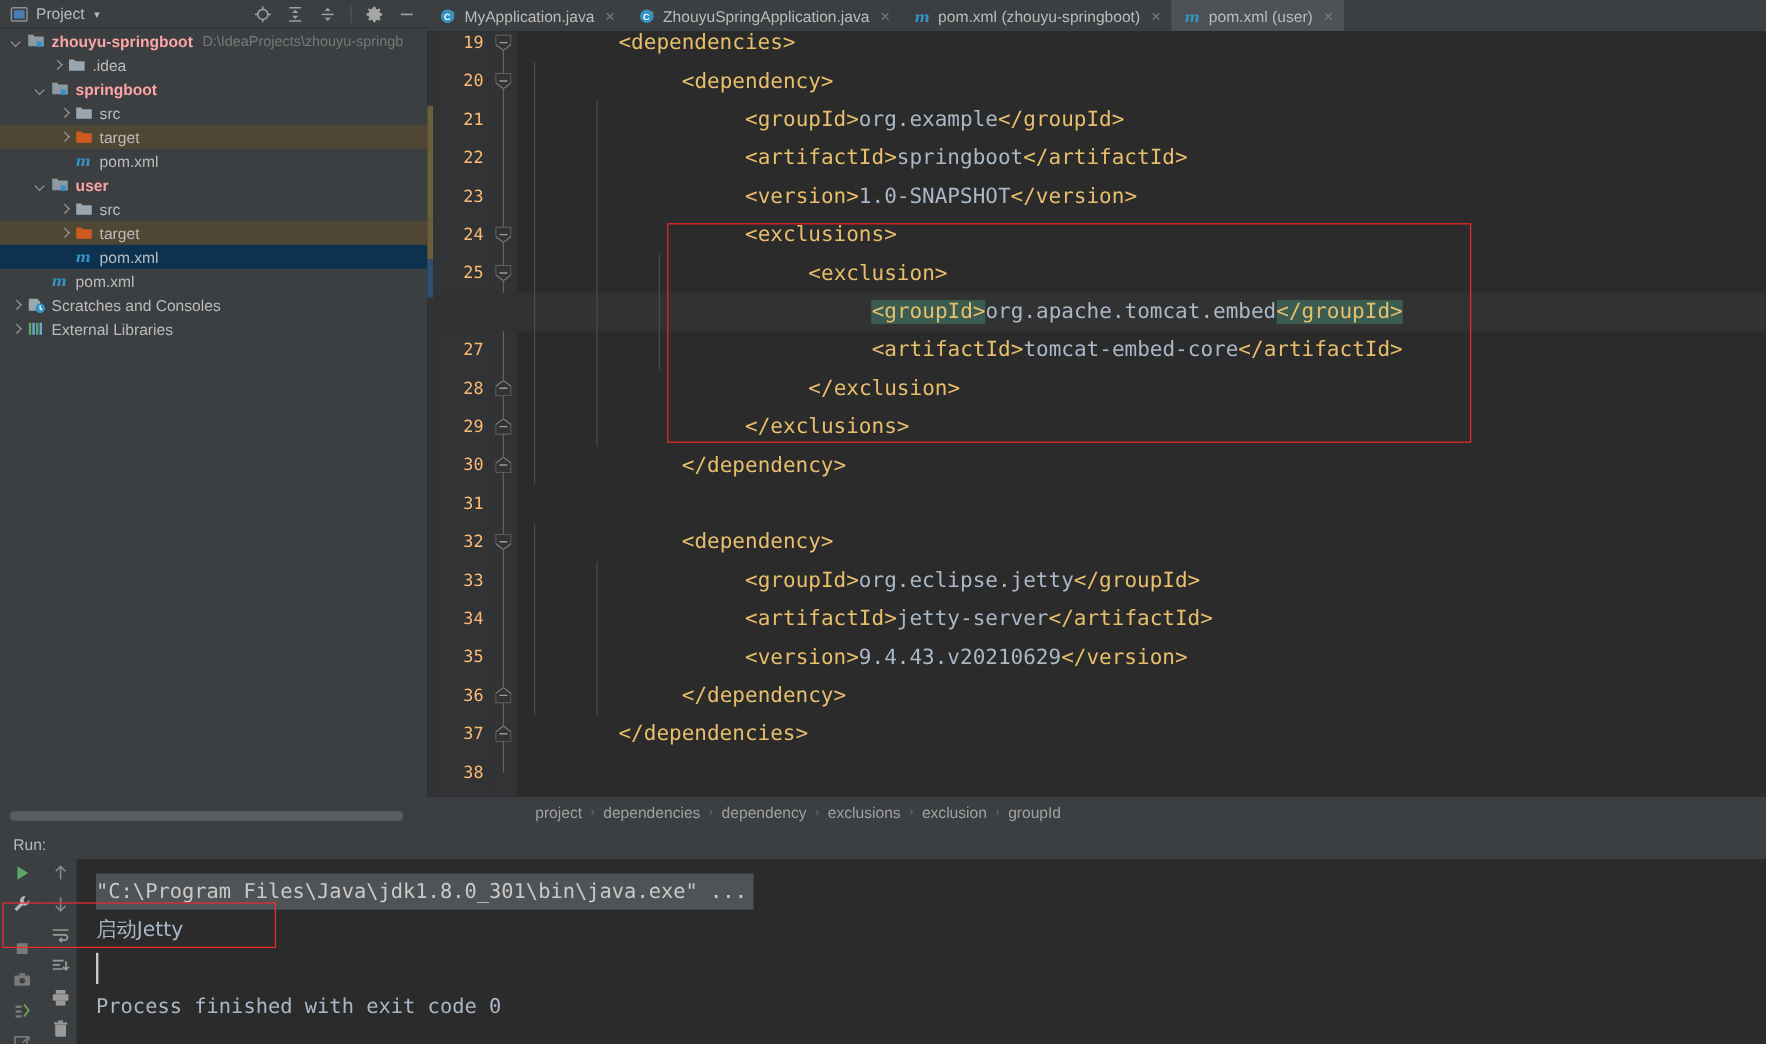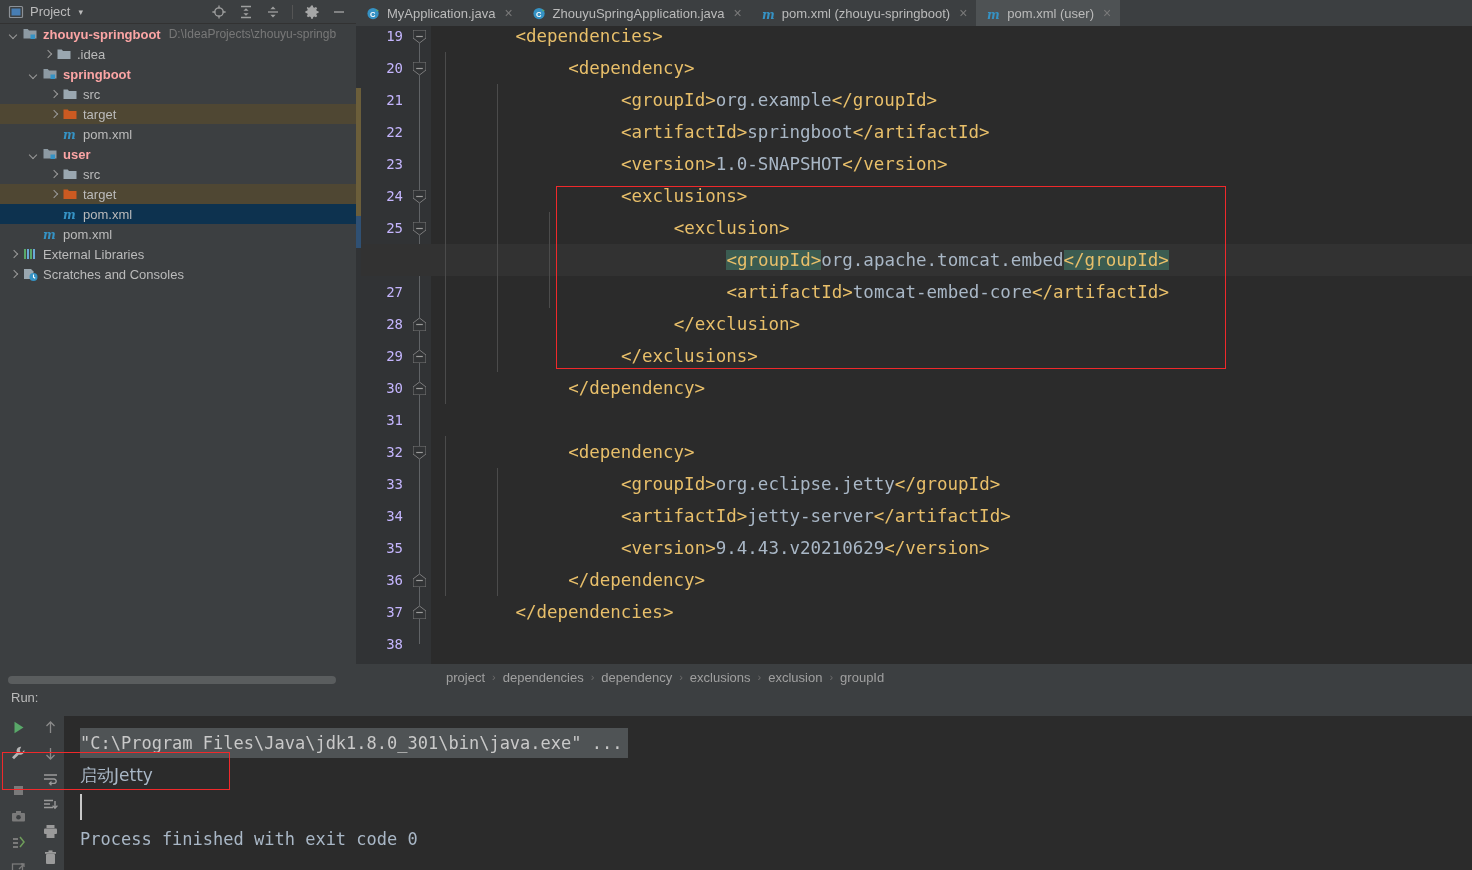--- a/index.html
+++ b/index.html
@@ -95,21 +95,21 @@
     background: #2b2b2b; overflow: hidden;
   }
   #vcs-strip { position: absolute; left: 0; top: 0; width: 5px; height: 638px; background: #313335; }
   .vcs-mark { position: absolute; left: 0; width: 5px; }
   #gutter {
     position: absolute; left: 5px; top: 0; width: 48px; height: 638px;
     background: #313335;
   }
   .lineno {
     position: absolute; right: 6px; width: 42px; text-align: right;
-    font-family: "DejaVu Sans Mono", monospace; font-size: 14px; color: #c4b5fd;
+    font-family: "DejaVu Sans Mono", monospace; font-size: 14px; color: #fdba74;
     height: 32px; line-height: 32px;
   }
   .lineno.cur { color: #a4a3a3; }
   #fold-col {
     position: absolute; left: 53px; top: 0; width: 22px; height: 638px;
     background: #313335;
   }
   .fold-line { position: absolute; left: 10px; width: 1px; background: #606366; }
   .fold-box {
     position: absolute; left: 4px; width: 13px; height: 13px;
@@ -150,21 +150,21 @@
   .crumb { padding: 0 4px; }
   .crumb-sep { color: #6d6d6d; font-size: 11px; padding: 0 3px; }
 
   
   #run-panel {
     position: absolute; left: 0; top: 690px; width: 1472px; height: 180px;
     background: #3c3f41;
   }
   #run-header {
     position: relative; height: 26px; width: 1472px; background: #3c3f41;
-    display: flex; align-items: flex-start; font-size: 13px; color: #bbbbbb;
+    display: flex; align-items: center; font-size: 13px; color: #bbbbbb;
   }
   #run-label { padding-left: 11px; padding-right: 14px; color: #bbbbbb; }
   #run-tab {
     display: flex; align-items: center; gap: 7px; height: 26px;
     padding: 0 9px; position: relative; margin-top: 36px;
   }
   #run-tab::after {
     content: ""; position: absolute; left: 0; bottom: 0; width: 100%;
     height: 2px; background: #4a88c7;
   }
@@ -333,35 +333,35 @@
         <div class="tree-row" style="padding-left: 28px;">
           <span class="arrow"></span>
           <span class="ticon"><svg viewBox="0 0 16 16" width="16" height="16">
               <text x="1" y="12.6" font-family="DejaVu Serif, serif" font-style="italic" font-weight="bold" font-size="12" fill="#3592c4">m</text>
             </svg></span>
           <span class="tlabel">pom.xml</span>
         </div>
         <div class="tree-row" style="padding-left: 8px;">
           <span class="arrow collapsed"></span>
           <span class="ticon"><svg viewBox="0 0 16 16" width="16" height="16">
+              <path d="M2 3h7l2.5 2.5V13H2z" fill="#9aa7b0"></path>
+              <circle cx="11.5" cy="11" r="4" fill="#3592c4"></circle>
+              <path d="M11.5 8.6v2.6l1.7 1" stroke="#fff" stroke-width="1.1" fill="none"></path>
+            </svg></span>
+          <span class="tlabel">Scratches and Consoles</span>
+        </div>
+        <div class="tree-row" style="padding-left: 8px;">
+          <span class="arrow collapsed"></span>
+          <span class="ticon"><svg viewBox="0 0 16 16" width="16" height="16">
               <rect x="2" y="3" width="2" height="10" fill="#59a869"></rect>
               <rect x="5" y="3" width="2" height="10" fill="#6aa8d8"></rect>
               <rect x="8" y="3" width="2" height="10" fill="#59a869"></rect>
               <rect x="11" y="3" width="2" height="10" fill="#6aa8d8"></rect>
             </svg></span>
           <span class="tlabel">External Libraries</span>
-        </div>
-        <div class="tree-row" style="padding-left: 8px;">
-          <span class="arrow collapsed"></span>
-          <span class="ticon"><svg viewBox="0 0 16 16" width="16" height="16">
-              <path d="M2 3h7l2.5 2.5V13H2z" fill="#9aa7b0"></path>
-              <circle cx="11.5" cy="11" r="4" fill="#3592c4"></circle>
-              <path d="M11.5 8.6v2.6l1.7 1" stroke="#fff" stroke-width="1.1" fill="none"></path>
-            </svg></span>
-          <span class="tlabel">Scratches and Consoles</span>
         </div>
       </div>
     <div id="tree-hscroll-track"></div>
     <div id="tree-hscroll"></div>
   </div>
 
   <div id="editor-area">
     <div id="tabbar">
         <div class="tab">
           <span class="tab-icon"><svg viewBox="0 0 16 16" width="15" height="15">

